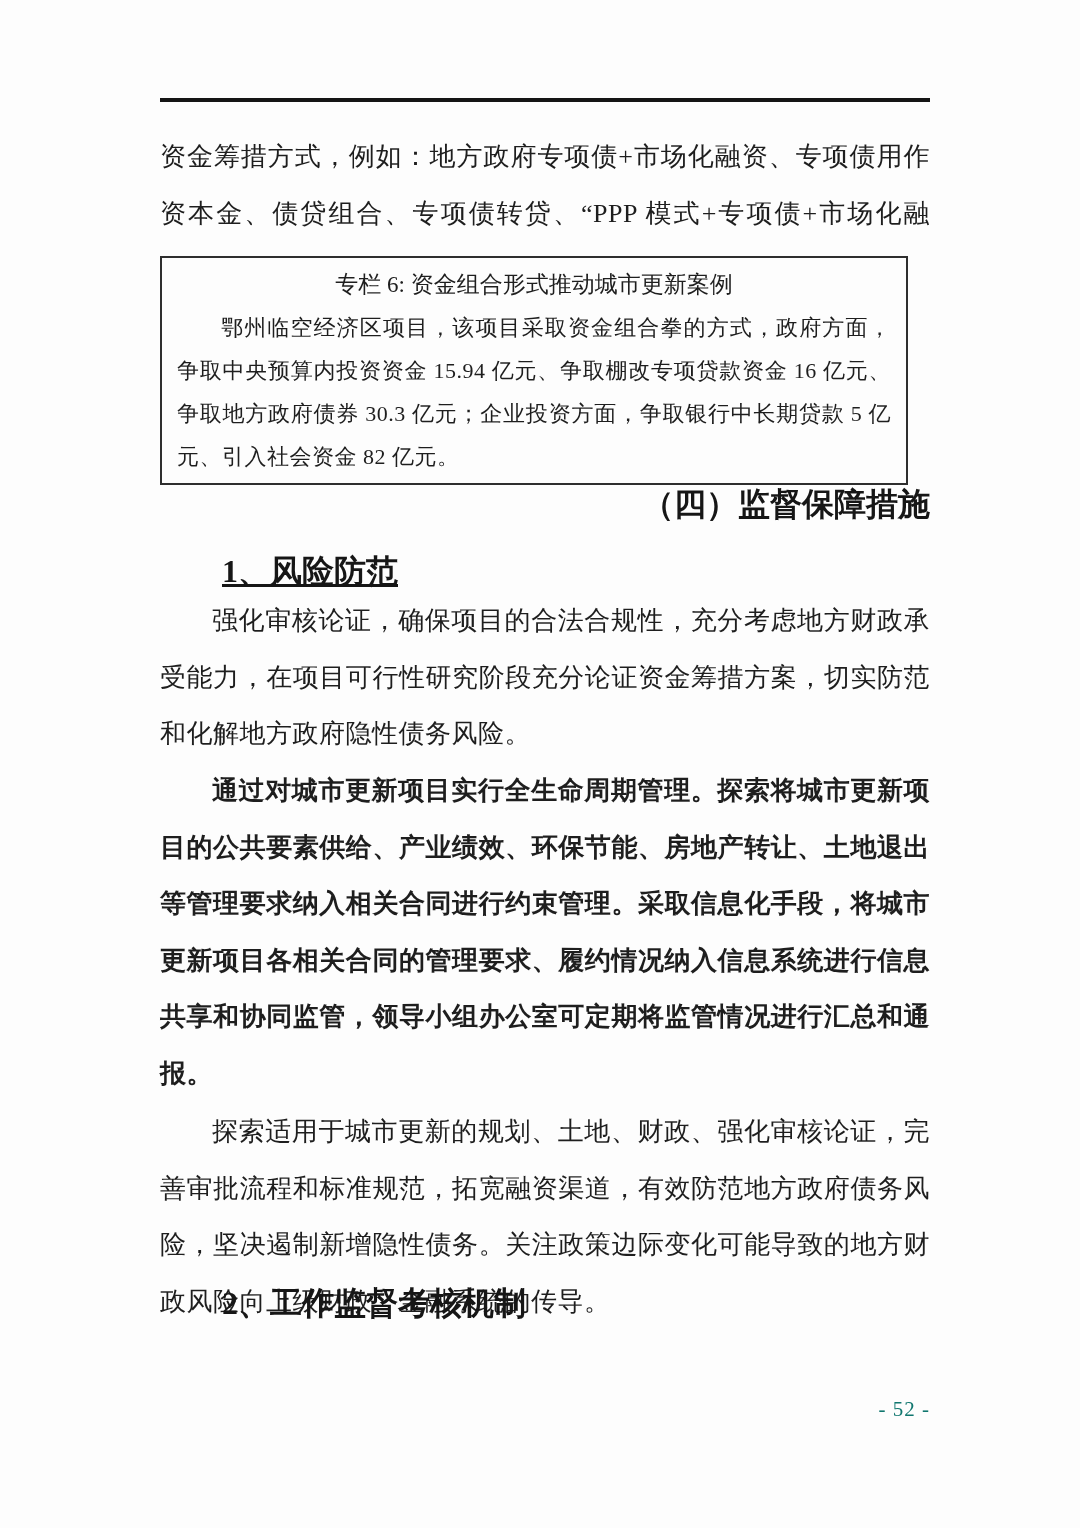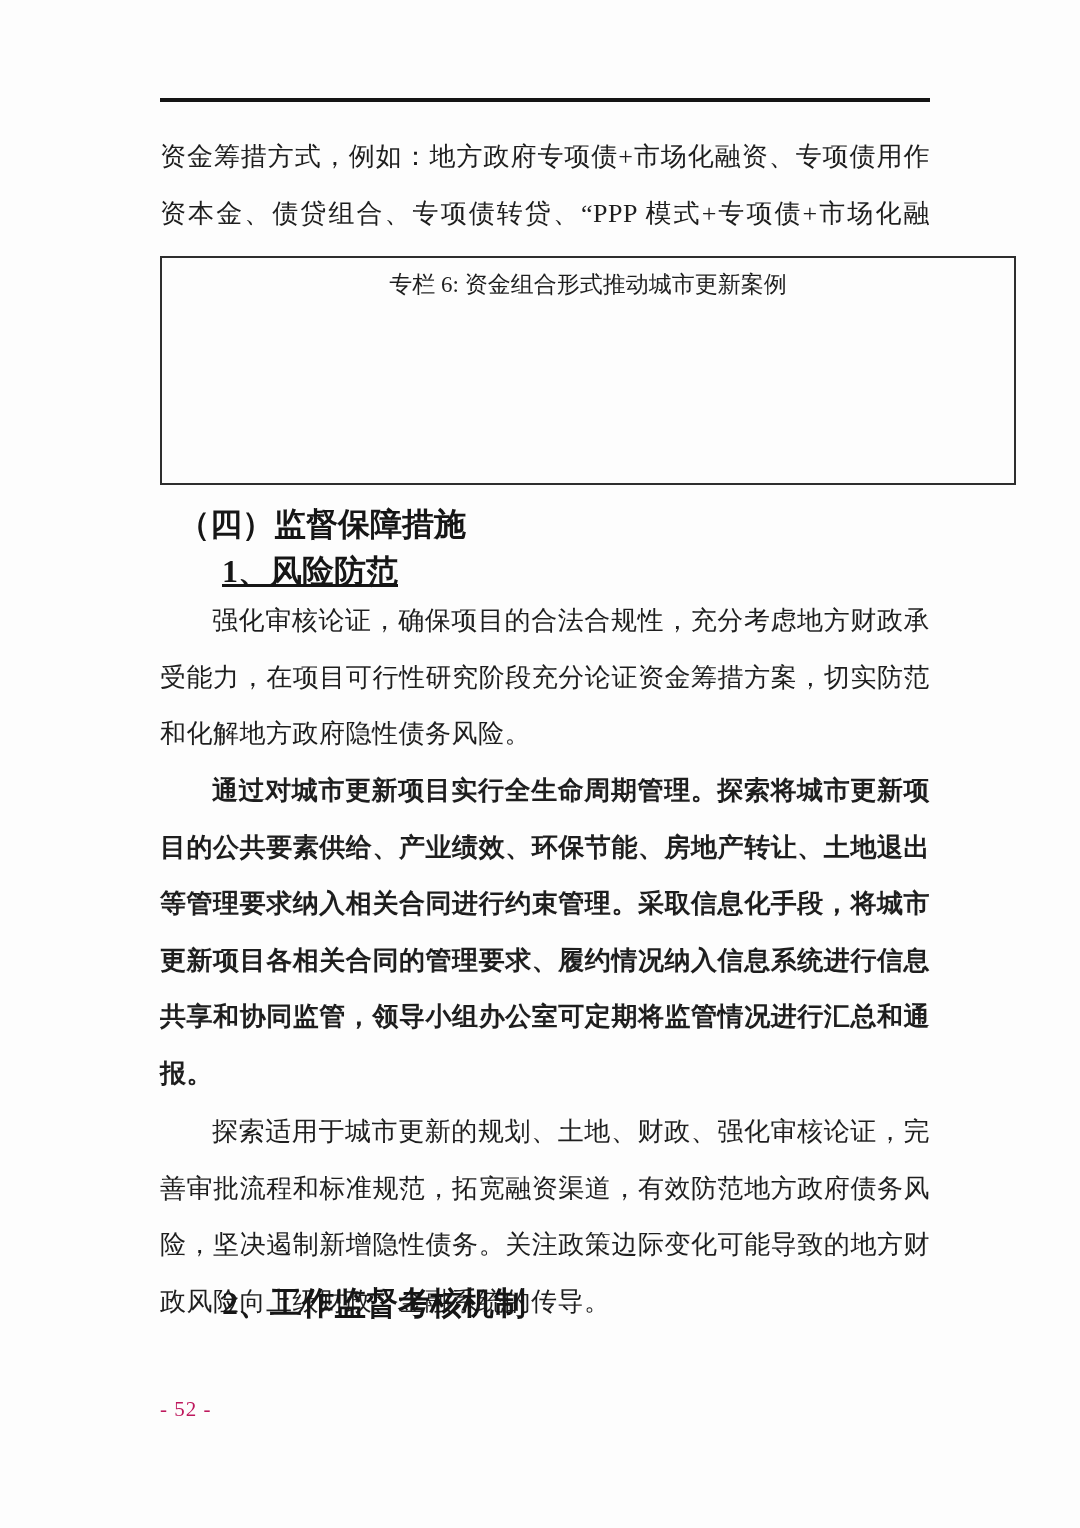--- a/index.html
+++ b/index.html
@@ -29,21 +29,21 @@
     line-height: 56.5px;
     text-align: justify;
     text-justify: inter-character;
     letter-spacing: 0.5px;
   }
   .intro-par { top: 129px; }
   .indent { text-indent: 2em; }
 
   .case-box {
     top: 256px;
-    width: 856px;
+    width: 748px;
     height: 229px;
     box-sizing: border-box;
     border: 2px solid #2e2e2e;
     padding: 5px 15px 0 15px;
     background: #fdfdfd;
   }
   .case-box .box-title {
     font-size: 23px;
     line-height: 43px;
     text-align: center;
@@ -61,46 +61,47 @@
 
   .heading {
     margin: 0;
     box-sizing: border-box;
     font-weight: 700;
     font-size: 32px;
     line-height: 42px;
     color: #161616;
     white-space: nowrap;
   }
-  .h-sec   { top: 503px; padding-left: 18px; }
+  .h-sec   { top: 483px; padding-left: 18px; text-align: right; }
   .h-sub1  { top: 550px; padding-left: 62px; text-decoration: underline; }
   .h-sub2  { top: 1282px; padding-left: 62px; font-size: 32px; }
 
   .p1 { top: 593px; }
   .p2 { top: 763px; font-weight: bold; }
   .p3 { top: 1104px; }
 
   .page-number {
     top: 1396px;
     font-size: 21px;
     line-height: 26px;
-    text-align: left;
-    color: #be185d;
+    text-align: right;
+    color: #0f766e;
     letter-spacing: 1px;
   }
 </style>
 </head>
 <body>
 
 <div class="abs header-rule"></div>
 
 <p class="abs body-par intro-par">资金筹措方式，例如：地方政府专项债+市场化融资、专项债用作资本金、债贷组合、专项债转贷、“PPP 模式+专项债+市场化融资”等。</p>
 
 <div class="abs case-box">
   <div class="box-title">专栏 6: 资金组合形式推动城市更新案例</div>
+  <p class="box-body">鄂州临空经济区项目，该项目采取资金组合拳的方式，政府方面，争取中央预算内投资资金 15.94 亿元、争取棚改专项贷款资金 16 亿元、争取地方政府债券 30.3 亿元；企业投资方面，争取银行中长期贷款 5 亿元、引入社会资金 82 亿元。</p>
 </div>
 
 <h2 class="abs heading h-sec">（四）监督保障措施</h2>
 
 <h3 class="abs heading h-sub1">1、风险防范</h3>
 
 <p class="abs body-par indent p1">强化审核论证，确保项目的合法合规性，充分考虑地方财政承受能力，在项目可行性研究阶段充分论证资金筹措方案，切实防范和化解地方政府隐性债务风险。</p>
 
 <p class="abs body-par indent p2">通过对城市更新项目实行全生命周期管理。探索将城市更新项目的公共要素供给、产业绩效、环保节能、房地产转让、土地退出等管理要求纳入相关合同进行约束管理。采取信息化手段，将城市更新项目各相关合同的管理要求、履约情况纳入信息系统进行信息共享和协同监管，领导小组办公室可定期将监管情况进行汇总和通报。</p>
 

